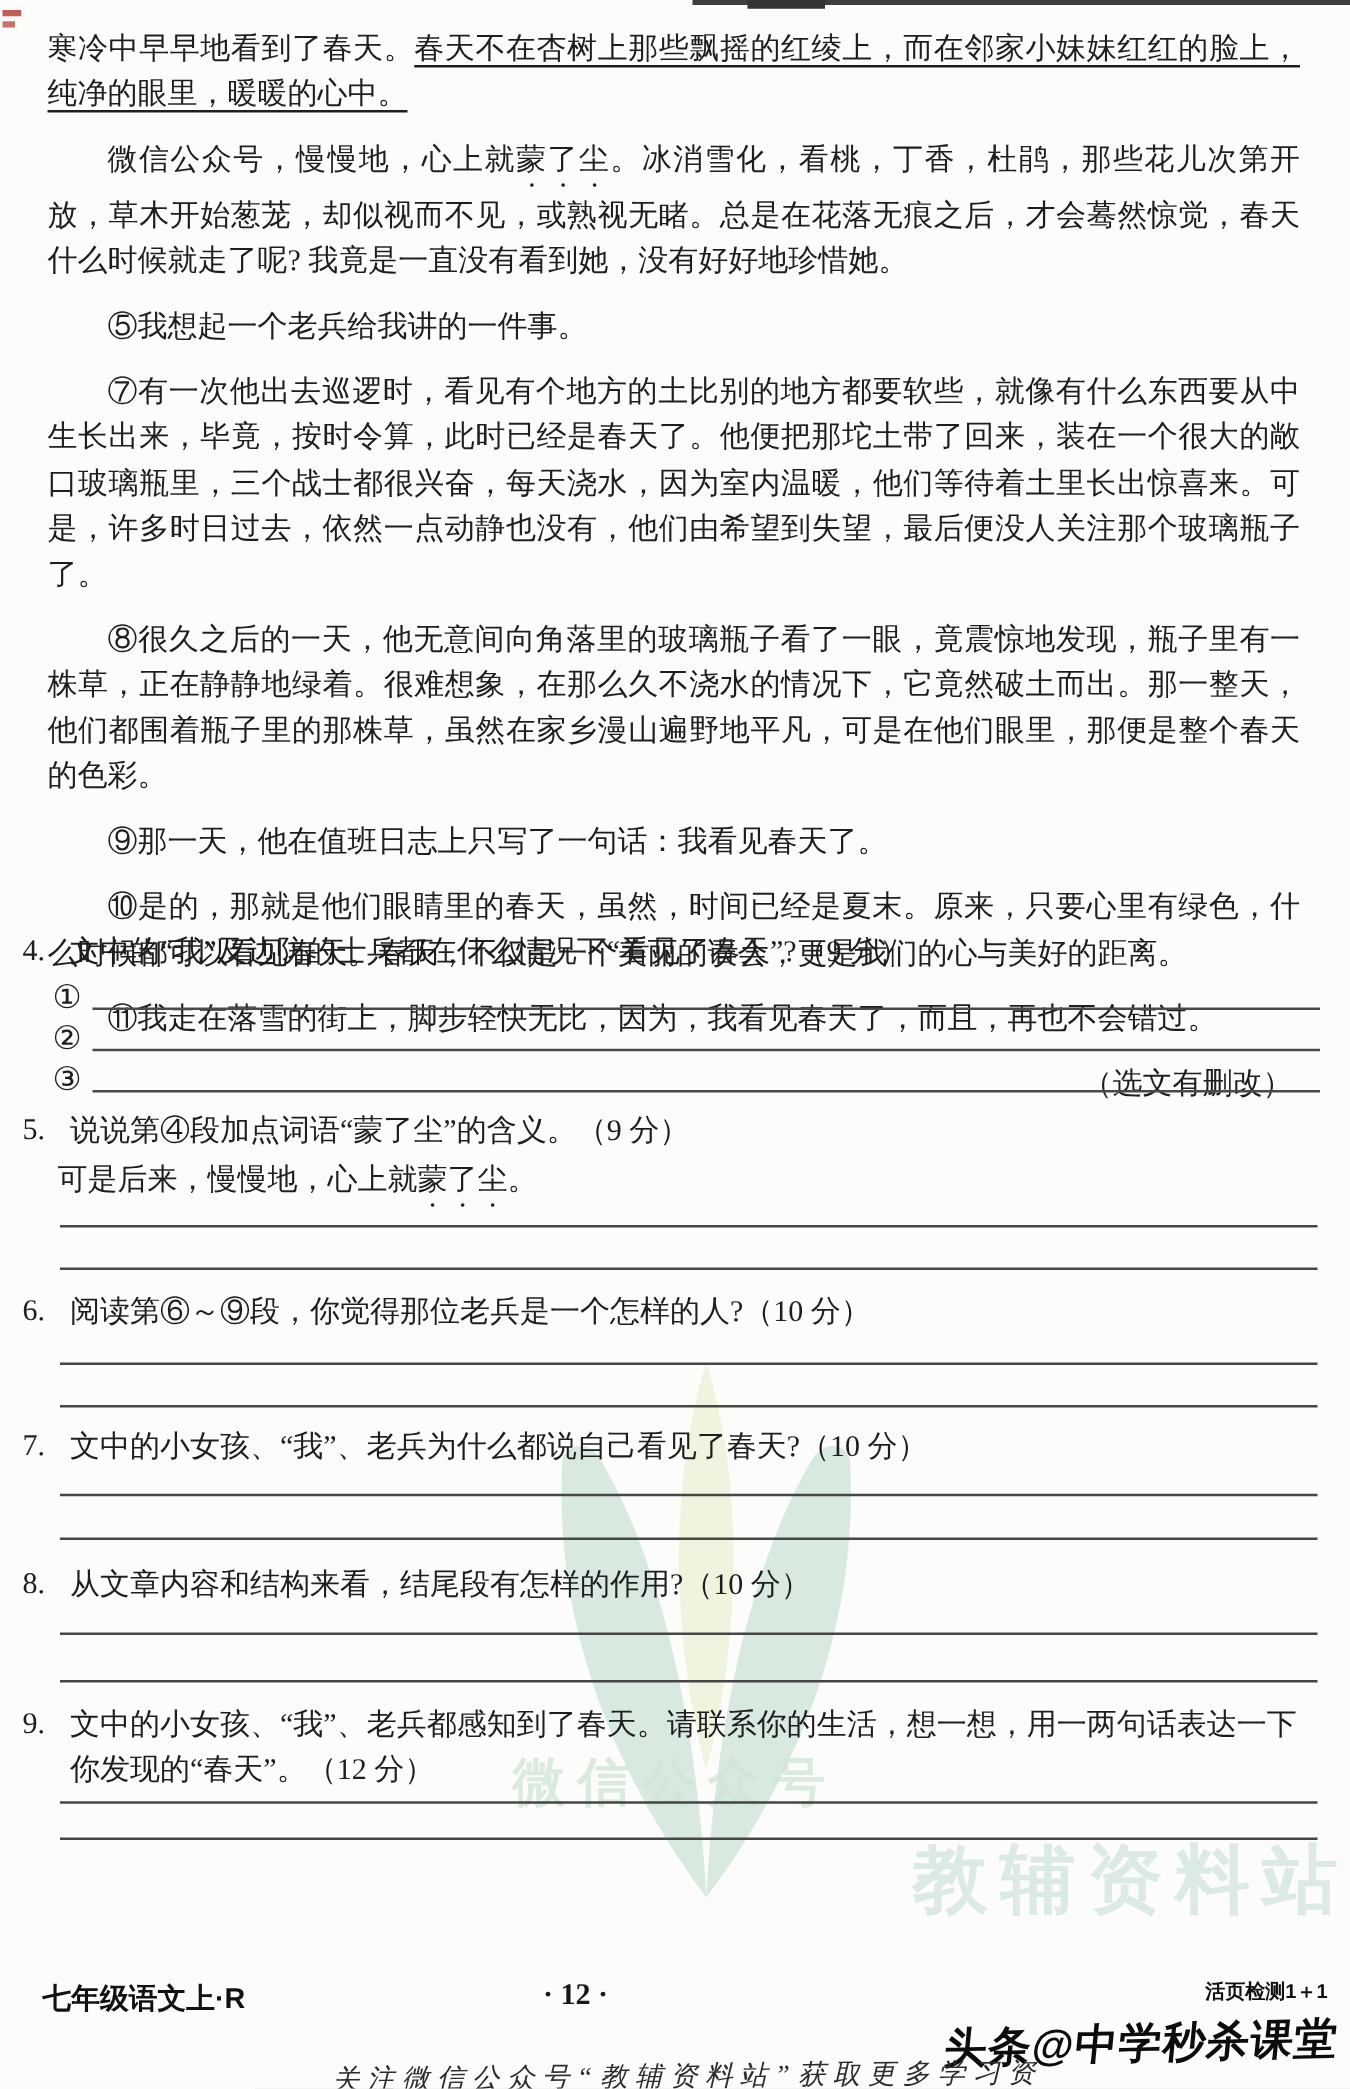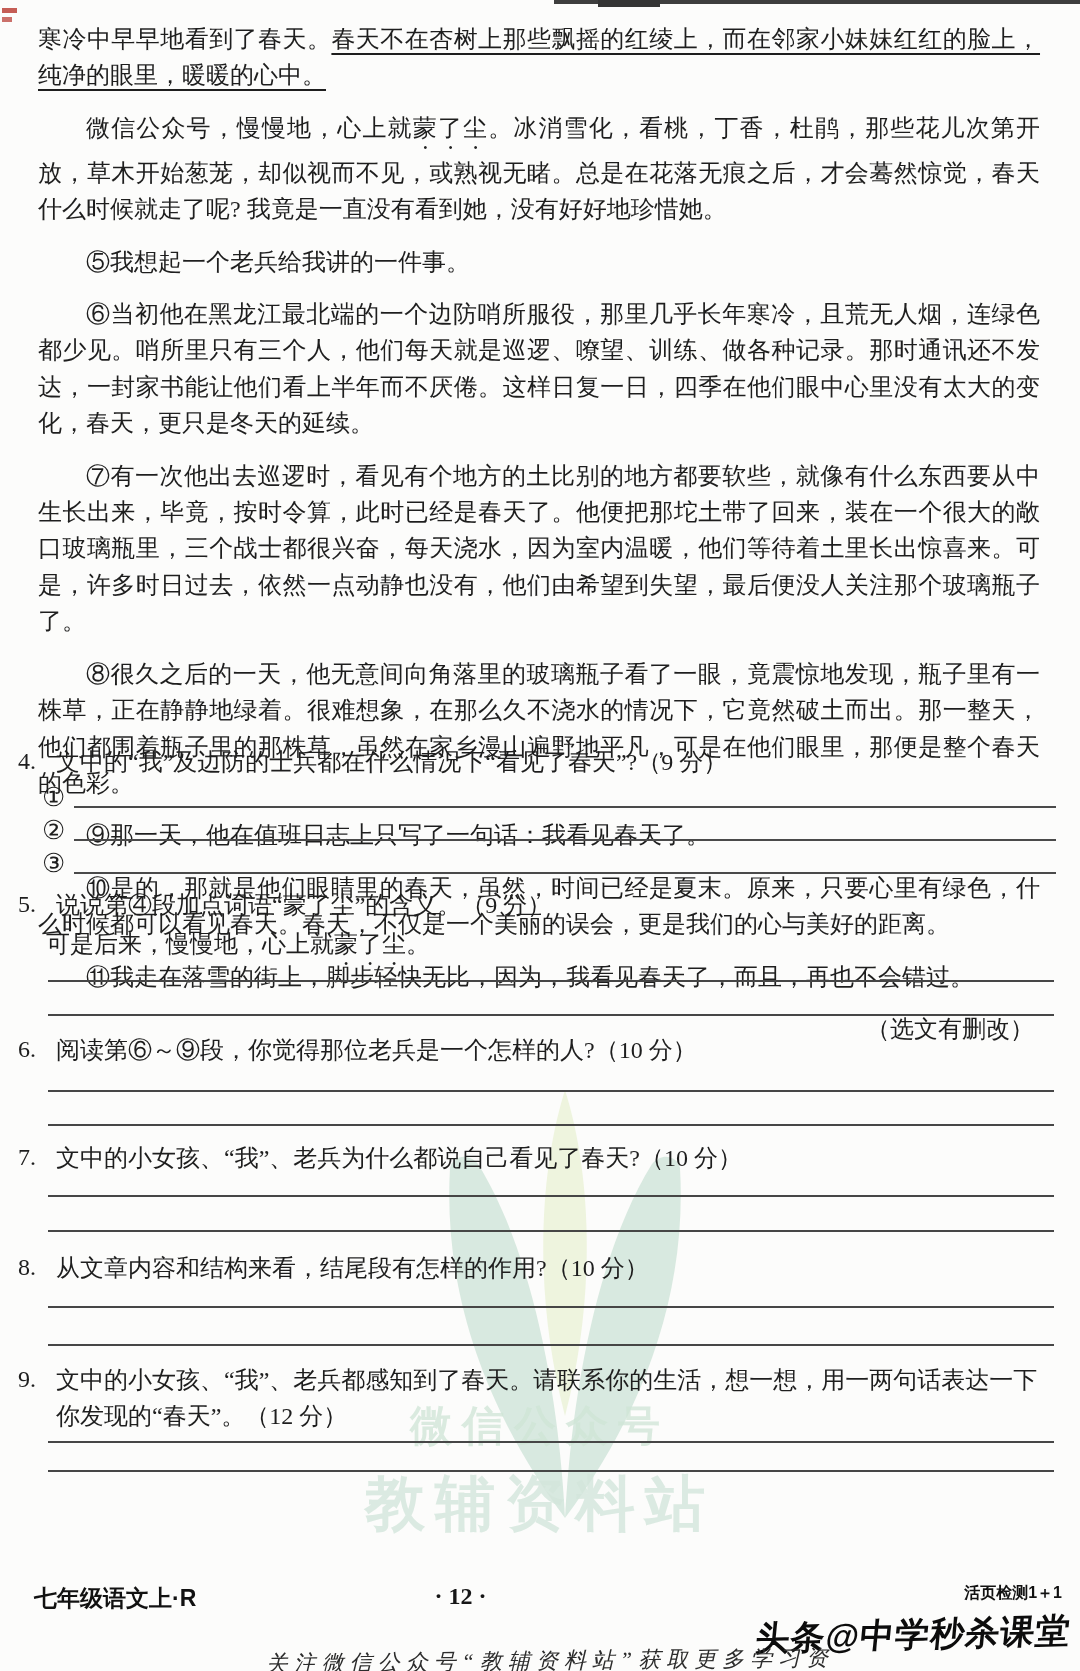--- a/index.html
+++ b/index.html
@@ -17,21 +17,21 @@
   .top-cut-blob{position:absolute;top:0;left:598px;width:62px;height:7px;background:#343434;}
   .corner-mark-a{position:absolute;top:8px;left:2px;width:15px;height:5px;background:#b7352c;opacity:.8;}
   .corner-mark-b{position:absolute;top:17px;left:2px;width:10px;height:5px;background:#b7352c;opacity:.7;}
 
   
   .wm-logo{position:absolute;top:1072px;left:412px;width:306px;height:452px;}
   .wm-text{position:absolute;left:0;width:1080px;text-align:center;
     font-family:"Liberation Sans","DejaVu Sans",sans-serif;
     font-weight:bold;letter-spacing:10px;pointer-events:none;}
   .wm-text-1{top:1398px;font-size:42px;color:#cfe5d6;opacity:.75;}
-  .wm-text-2{top:1464px;font-size:60px;color:#d4e6dc;opacity:.8;}
+  .wm-text-2{top:1464px;font-size:60px;color:#d4e6dc;opacity:.8;text-align:right;}
 
   
   .passage{position:absolute;top:5px;left:22px;width:1034px;
     font-size:24px;line-height:36.4px;text-align:justify;text-justify:inter-ideograph;}
   .passage p{margin:16px;text-indent:2em;}
   .passage p.noindent{text-indent:0;}
   .passage p.attribution{text-align:right;text-indent:0;padding-right:6px;}
   .uline{text-decoration:underline;text-decoration-thickness:1.6px;text-underline-offset:6px;}
   .emph{
     -webkit-text-emphasis:filled dot #222;text-emphasis:filled dot #222;
@@ -80,21 +80,20 @@
     <path d="M153 446 C 220 356, 276 236, 268 96 C 265 84, 250 80, 240 92 C 188 176, 160 312, 153 446 Z" fill="#d8e9e0"></path>
     <path d="M153 18 C 180 104, 184 226, 153 344 C 122 226, 126 104, 153 18 Z" fill="#eef4de"></path>
   </svg>
   <div class="wm-text wm-text-1">微信公众号</div>
   <div class="wm-text wm-text-2">教辅资料站</div>
 
   <div class="passage">
     <p class="noindent"><span>寒冷中早早地看到了春天。</span><span class="uline">春天不在杏树上那些飘摇的红绫上，而在邻家小妹妹红红的脸上，纯净的眼里，暖暖的心中。</span></p>
     <p><span>微信公众号，慢慢地，心上就</span><span class="emph">蒙了尘</span><span>。冰消雪化，看桃，丁香，杜鹃，那些花儿次第开放，草木开始葱茏，却似视而不见，或熟视无睹。总是在花落无痕之后，才会蓦然惊觉，春天什么时候就走了呢? 我竟是一直没有看到她，没有好好地珍惜她。</span></p>
     <p>⑤我想起一个老兵给我讲的一件事。</p>
-    <p>⑥当初他在黑龙江最北端的一个边防哨所服役，那里几乎长年寒冷，且荒无人烟，连绿色都少见。哨所里只有三个人，他们每天就是巡逻、嘹望、训练、做各种记录。那时通讯还不发达，一封家书能让他们看上半年而不厌倦。这样日复一日，四季在他们眼中心里没有太大的变化，春天，更只是冬天的延续。</p>
     <p>⑦有一次他出去巡逻时，看见有个地方的土比别的地方都要软些，就像有什么东西要从中生长出来，毕竟，按时令算，此时已经是春天了。他便把那坨土带了回来，装在一个很大的敞口玻璃瓶里，三个战士都很兴奋，每天浇水，因为室内温暖，他们等待着土里长出惊喜来。可是，许多时日过去，依然一点动静也没有，他们由希望到失望，最后便没人关注那个玻璃瓶子了。</p>
     <p>⑧很久之后的一天，他无意间向角落里的玻璃瓶子看了一眼，竟震惊地发现，瓶子里有一株草，正在静静地绿着。很难想象，在那么久不浇水的情况下，它竟然破土而出。那一整天，他们都围着瓶子里的那株草，虽然在家乡漫山遍野地平凡，可是在他们眼里，那便是整个春天的色彩。</p>
     <p>⑨那一天，他在值班日志上只写了一句话：我看见春天了。</p>
     <p>⑩是的，那就是他们眼睛里的春天，虽然，时间已经是夏末。原来，只要心里有绿色，什么时候都可以看见春天。春天，不仅是一个美丽的误会，更是我们的心与美好的距离。</p>
     <p>⑪我走在落雪的街上，脚步轻快无比，因为，我看见春天了，而且，再也不会错过。</p>
     <p class="attribution">（选文有删改）</p>
   </div>
 
   <div class="questions">
 

